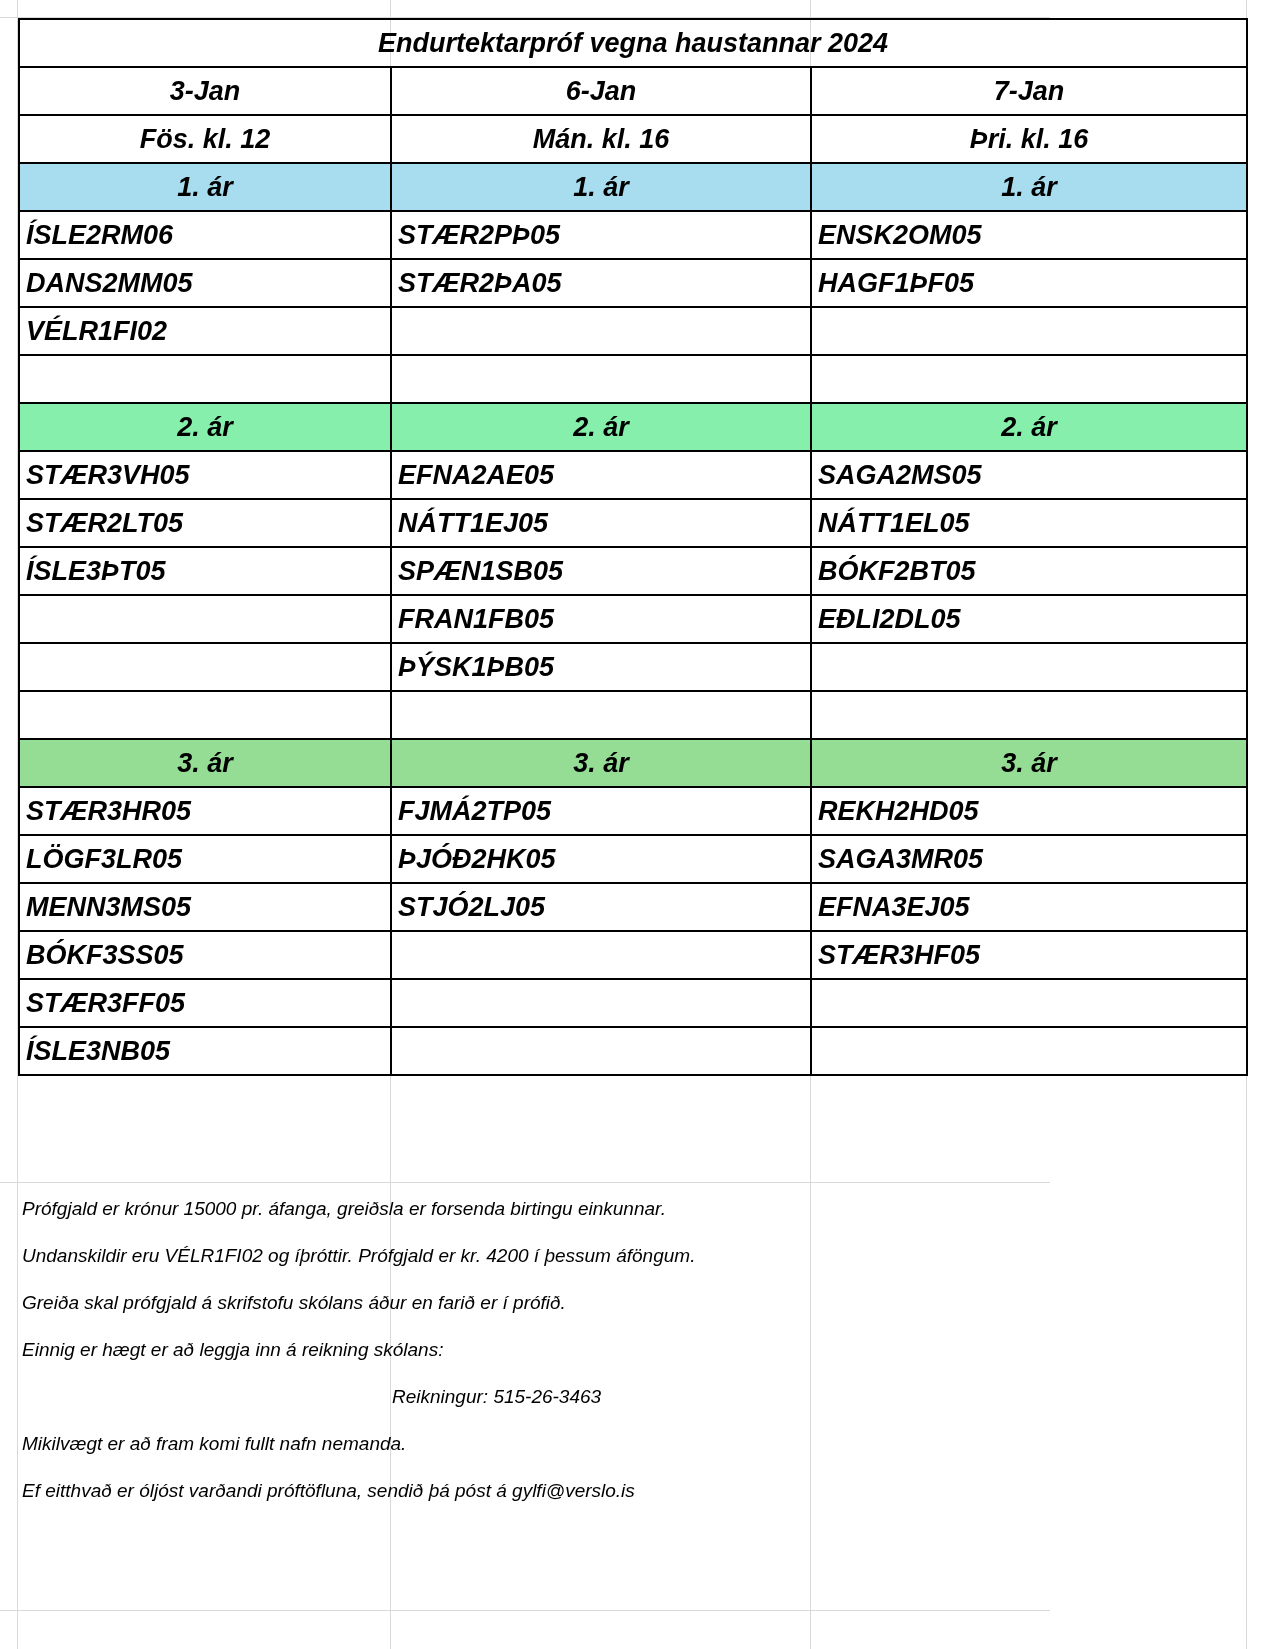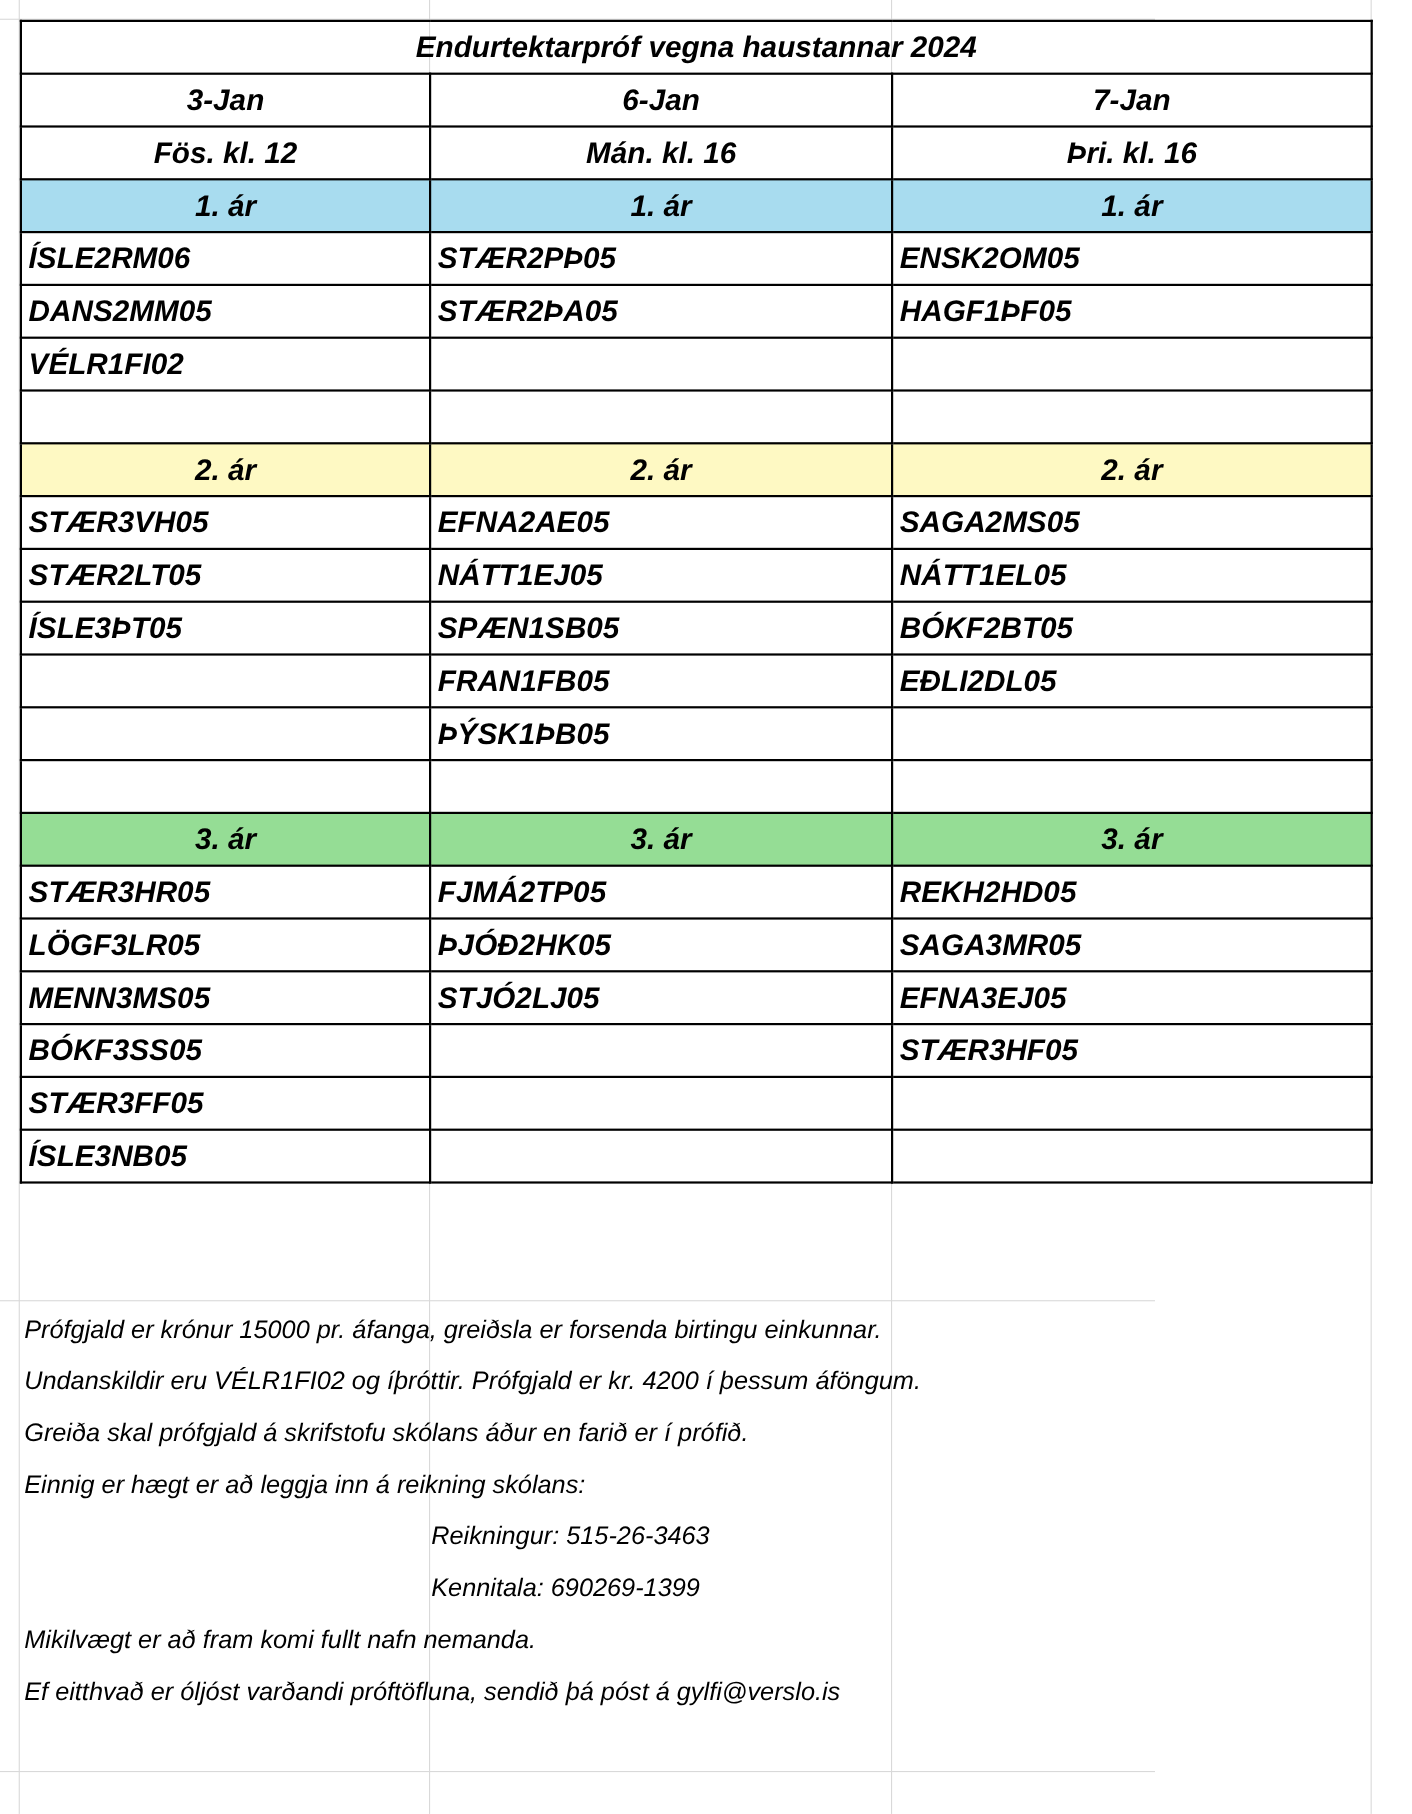--- a/index.html
+++ b/index.html
@@ -68,41 +68,41 @@
     height: 50px;
     border-radius: 13px;
   }
   td.yr {
     text-align: center;
     font-size: 25px;
     height: 38px;
     font-weight: bold;
   }
   td.yr1 { background: #a8dcef; }
-  td.yr2 { background: #fef9c3; }
+  td.yr2 { background: #86efac; }
   td.yr3 { background: #95dd95; }
   td.course {
     text-align: left;
     font-size: 27px;
     height: 46px;
     margin-top: 13px;
   }
   col.c1 { width: 372px; }
   col.c2 { width: 420px; }
   col.c3 { width: 436px; }
 
   
   .notes {
     position: absolute;
     left: 22px;
     top: 1185px;
     width: 1250px;
   }
   .note-line {
-    font-size: 23px;
+    font-size: 19px;
     font-weight: normal;
     line-height: 47px;
     height: 47px;
     white-space: nowrap;
     color: #000;
   }
   .note-indent { padding-left: 370px; }
 </style>
 </head>
 <body>
@@ -237,18 +237,17 @@
       </tr>
     </tbody>
   </table>
 
   <div class="notes">
     <div class="note-line">Prófgjald er krónur 15000 pr. áfanga, greiðsla er forsenda birtingu einkunnar.</div>
     <div class="note-line">Undanskildir eru VÉLR1FI02 og íþróttir. Prófgjald er kr. 4200 í þessum áföngum.</div>
     <div class="note-line">Greiða skal prófgjald á skrifstofu skólans áður en farið er í prófið.</div>
     <div class="note-line">Einnig er hægt er að leggja inn á reikning skólans:</div>
     <div class="note-line note-indent">Reikningur: 515-26-3463</div>
-    <div class="note-line note-indent">Kennitala: 690269-1399</div>
     <div class="note-line">Mikilvægt er að fram komi fullt nafn nemanda.</div>
     <div class="note-line">Ef eitthvað er óljóst varðandi próftöfluna, sendið þá póst á gylfi@verslo.is</div>
   </div>
 
 </div>
 
 </body></html>

